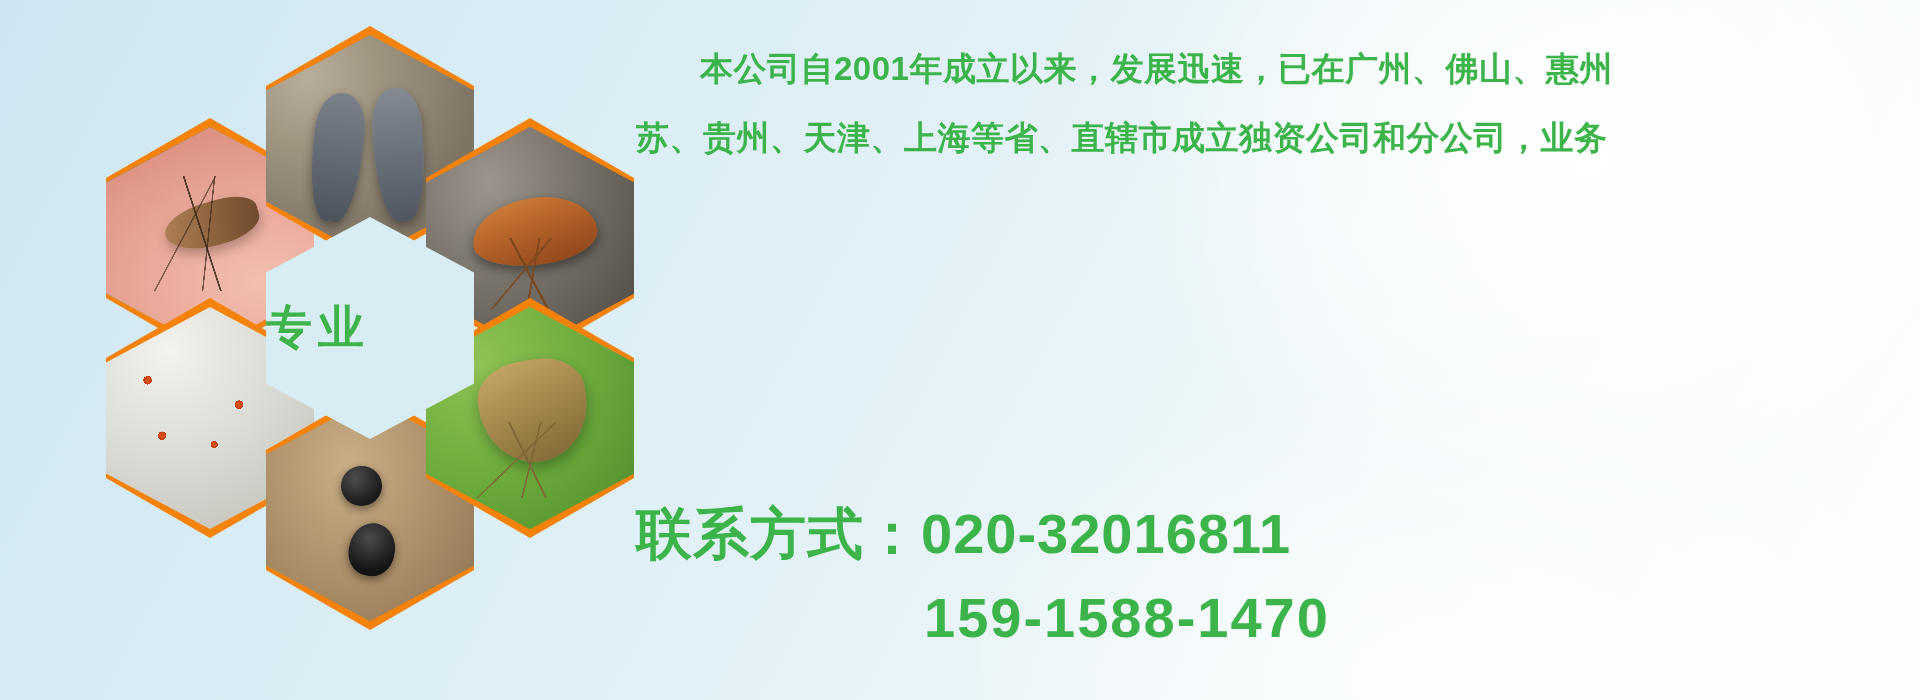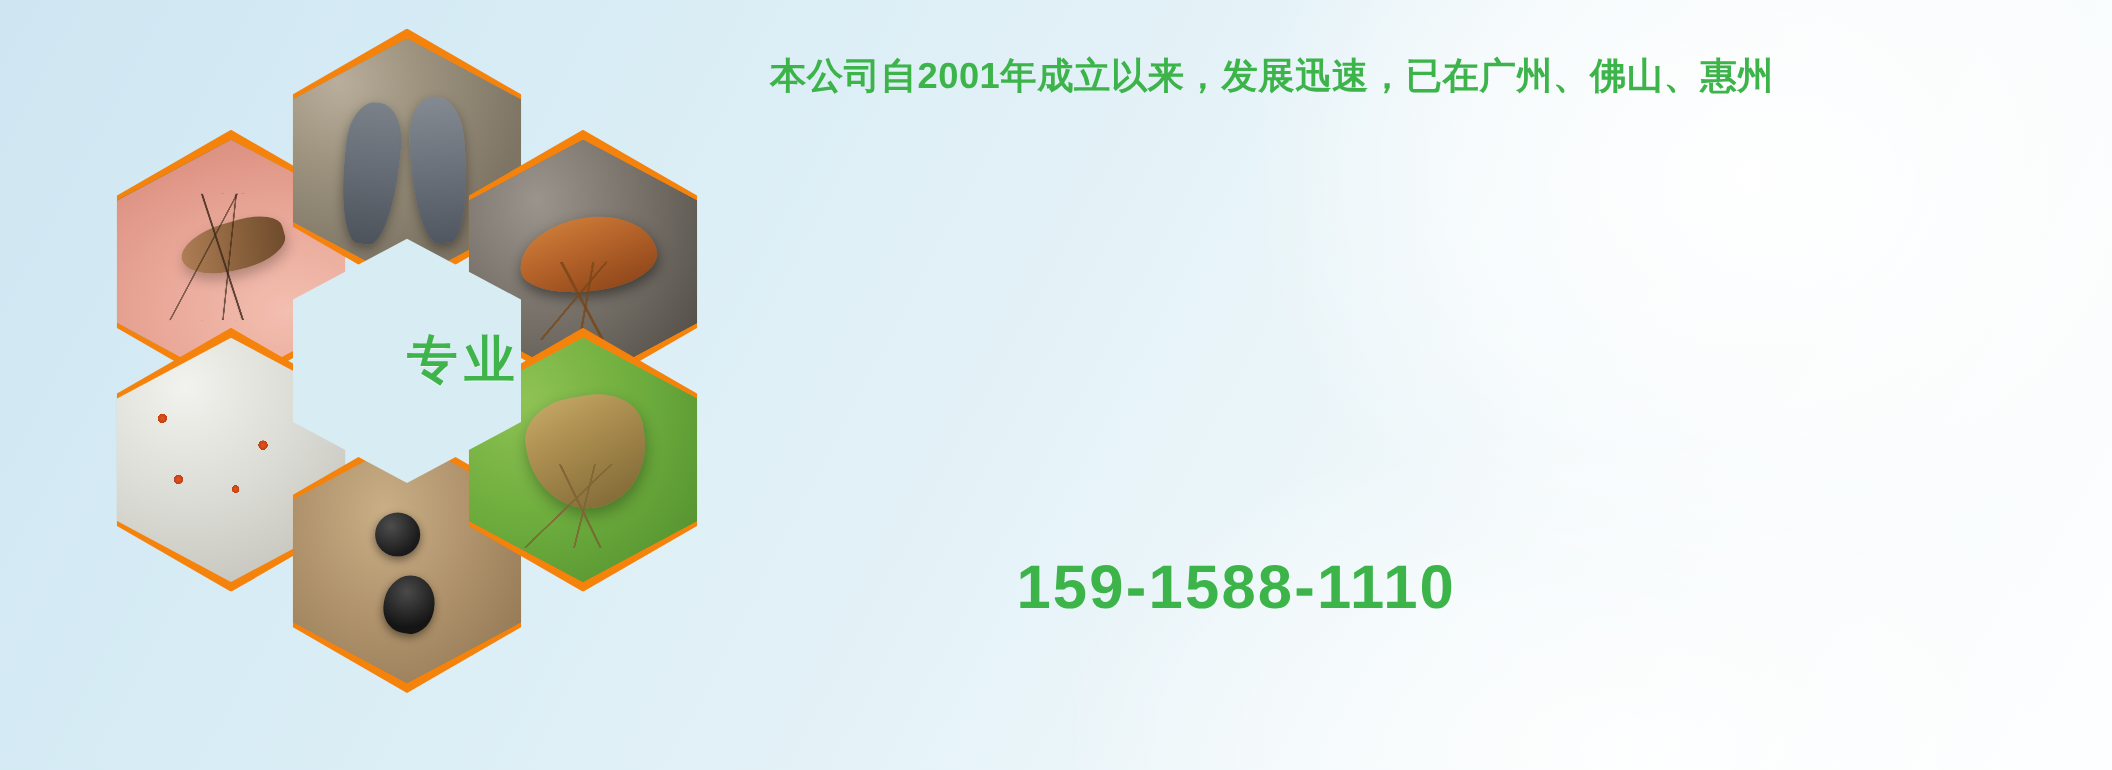--- a/index.html
+++ b/index.html
@@ -61,21 +61,21 @@
   }
   .hex > .inner {
     width: 220px;
     height: 222px;
     -webkit-clip-path: polygon(50% 0%, 100% 25%, 100% 75%, 50% 100%, 0% 75%, 0% 25%);
     clip-path: polygon(50% 0%, 100% 25%, 100% 75%, 50% 100%, 0% 75%, 0% 25%);
     position: relative;
     overflow: hidden;
     display: flex;
     align-items: center;
-    justify-content: flex-end;
+    justify-content: flex-start;
   }
 
   
   .hex-tl   { left: 18px;  top: 110px; }   
   .hex-tc   { left: 178px; top: 18px;  }   
   .hex-tr   { left: 338px; top: 110px; }   
   .hex-bl   { left: 18px;  top: 290px; }   
   .hex-bc   { left: 178px; top: 382px; }   
   .hex-br   { left: 338px; top: 290px; }   
   .hex-center { left: 178px; top: 200px; }
@@ -355,21 +355,23 @@
         </div>
       </div>
     </div>
 
   </div>
 
   <div class="content">
 
     <div class="paragraph">
       <span class="line indent">本公司自2001年成立以来，发展迅速，已在广州、佛山、惠州</span>
+      <span class="line">苏、贵州、天津、上海等省、直辖市成立独资公司和分公司，业务</span>
     </div>
 
     <div class="contact">
-      <span class="c-line second num">159-1588-1110</span>
+      <span class="c-line">联系方式：020-32016811</span>
+      <span class="c-line second num">159-1588-1470</span>
     </div>
 
   </div>
 
 </div>
 
 </body></html>

